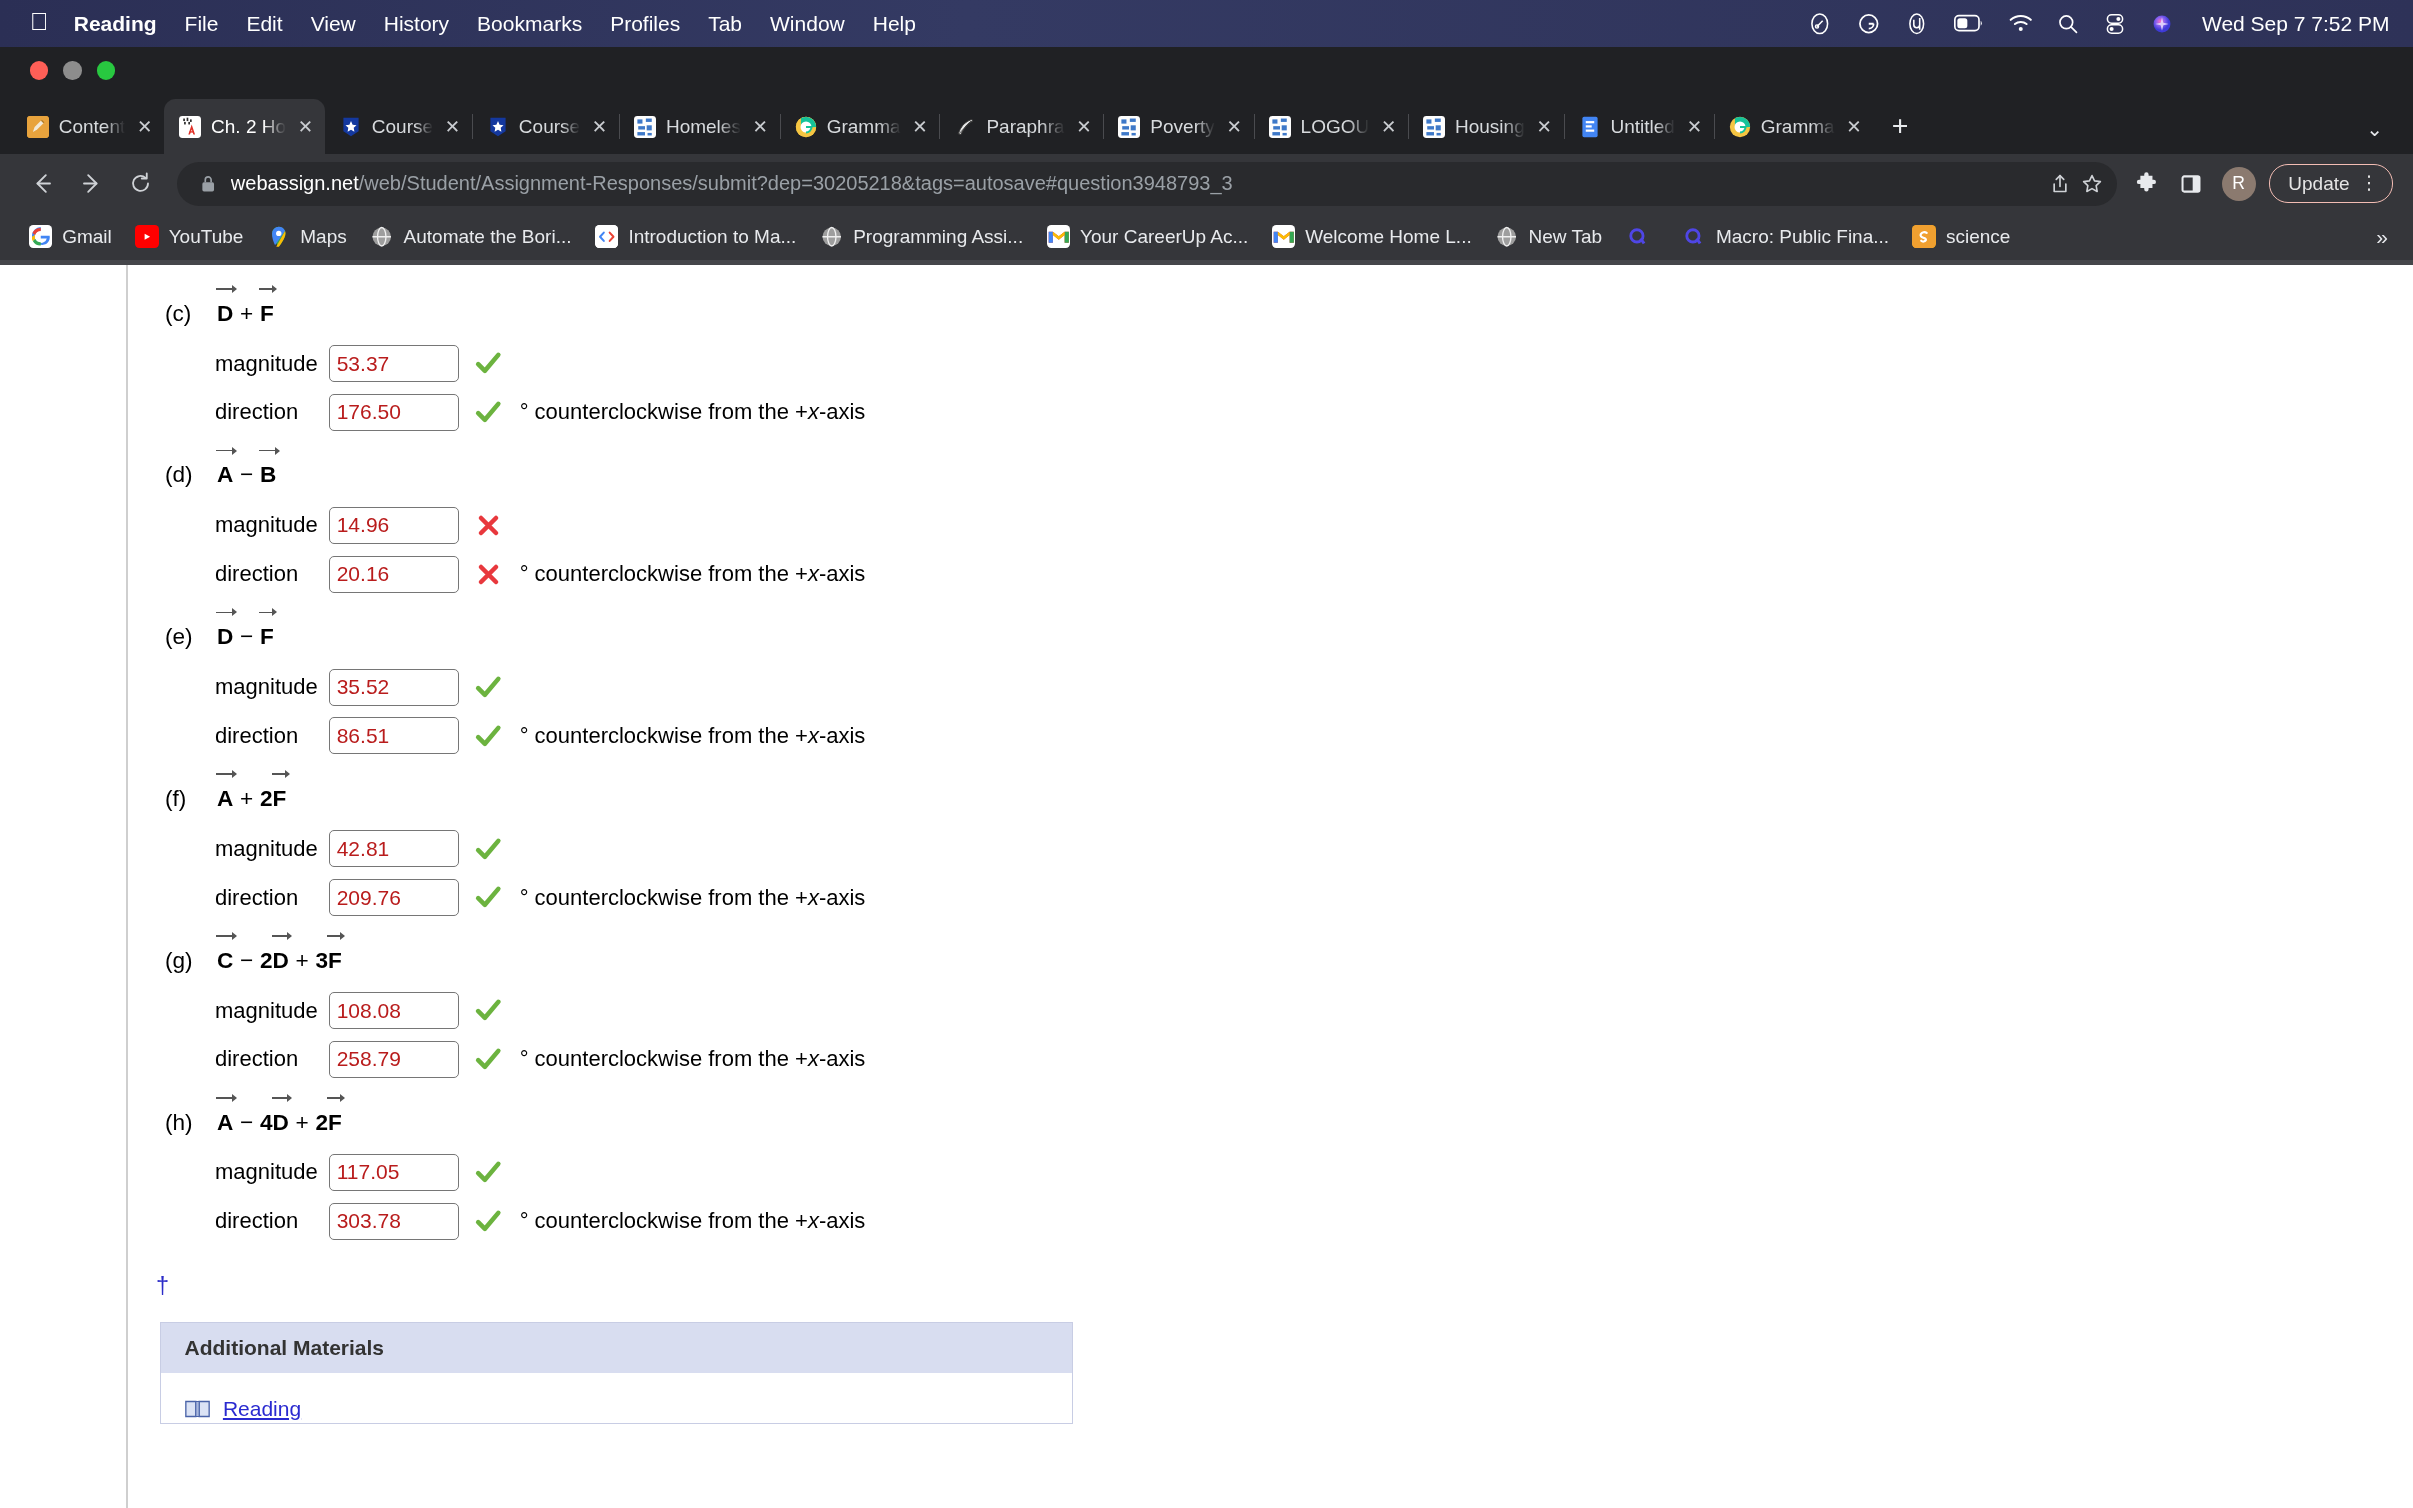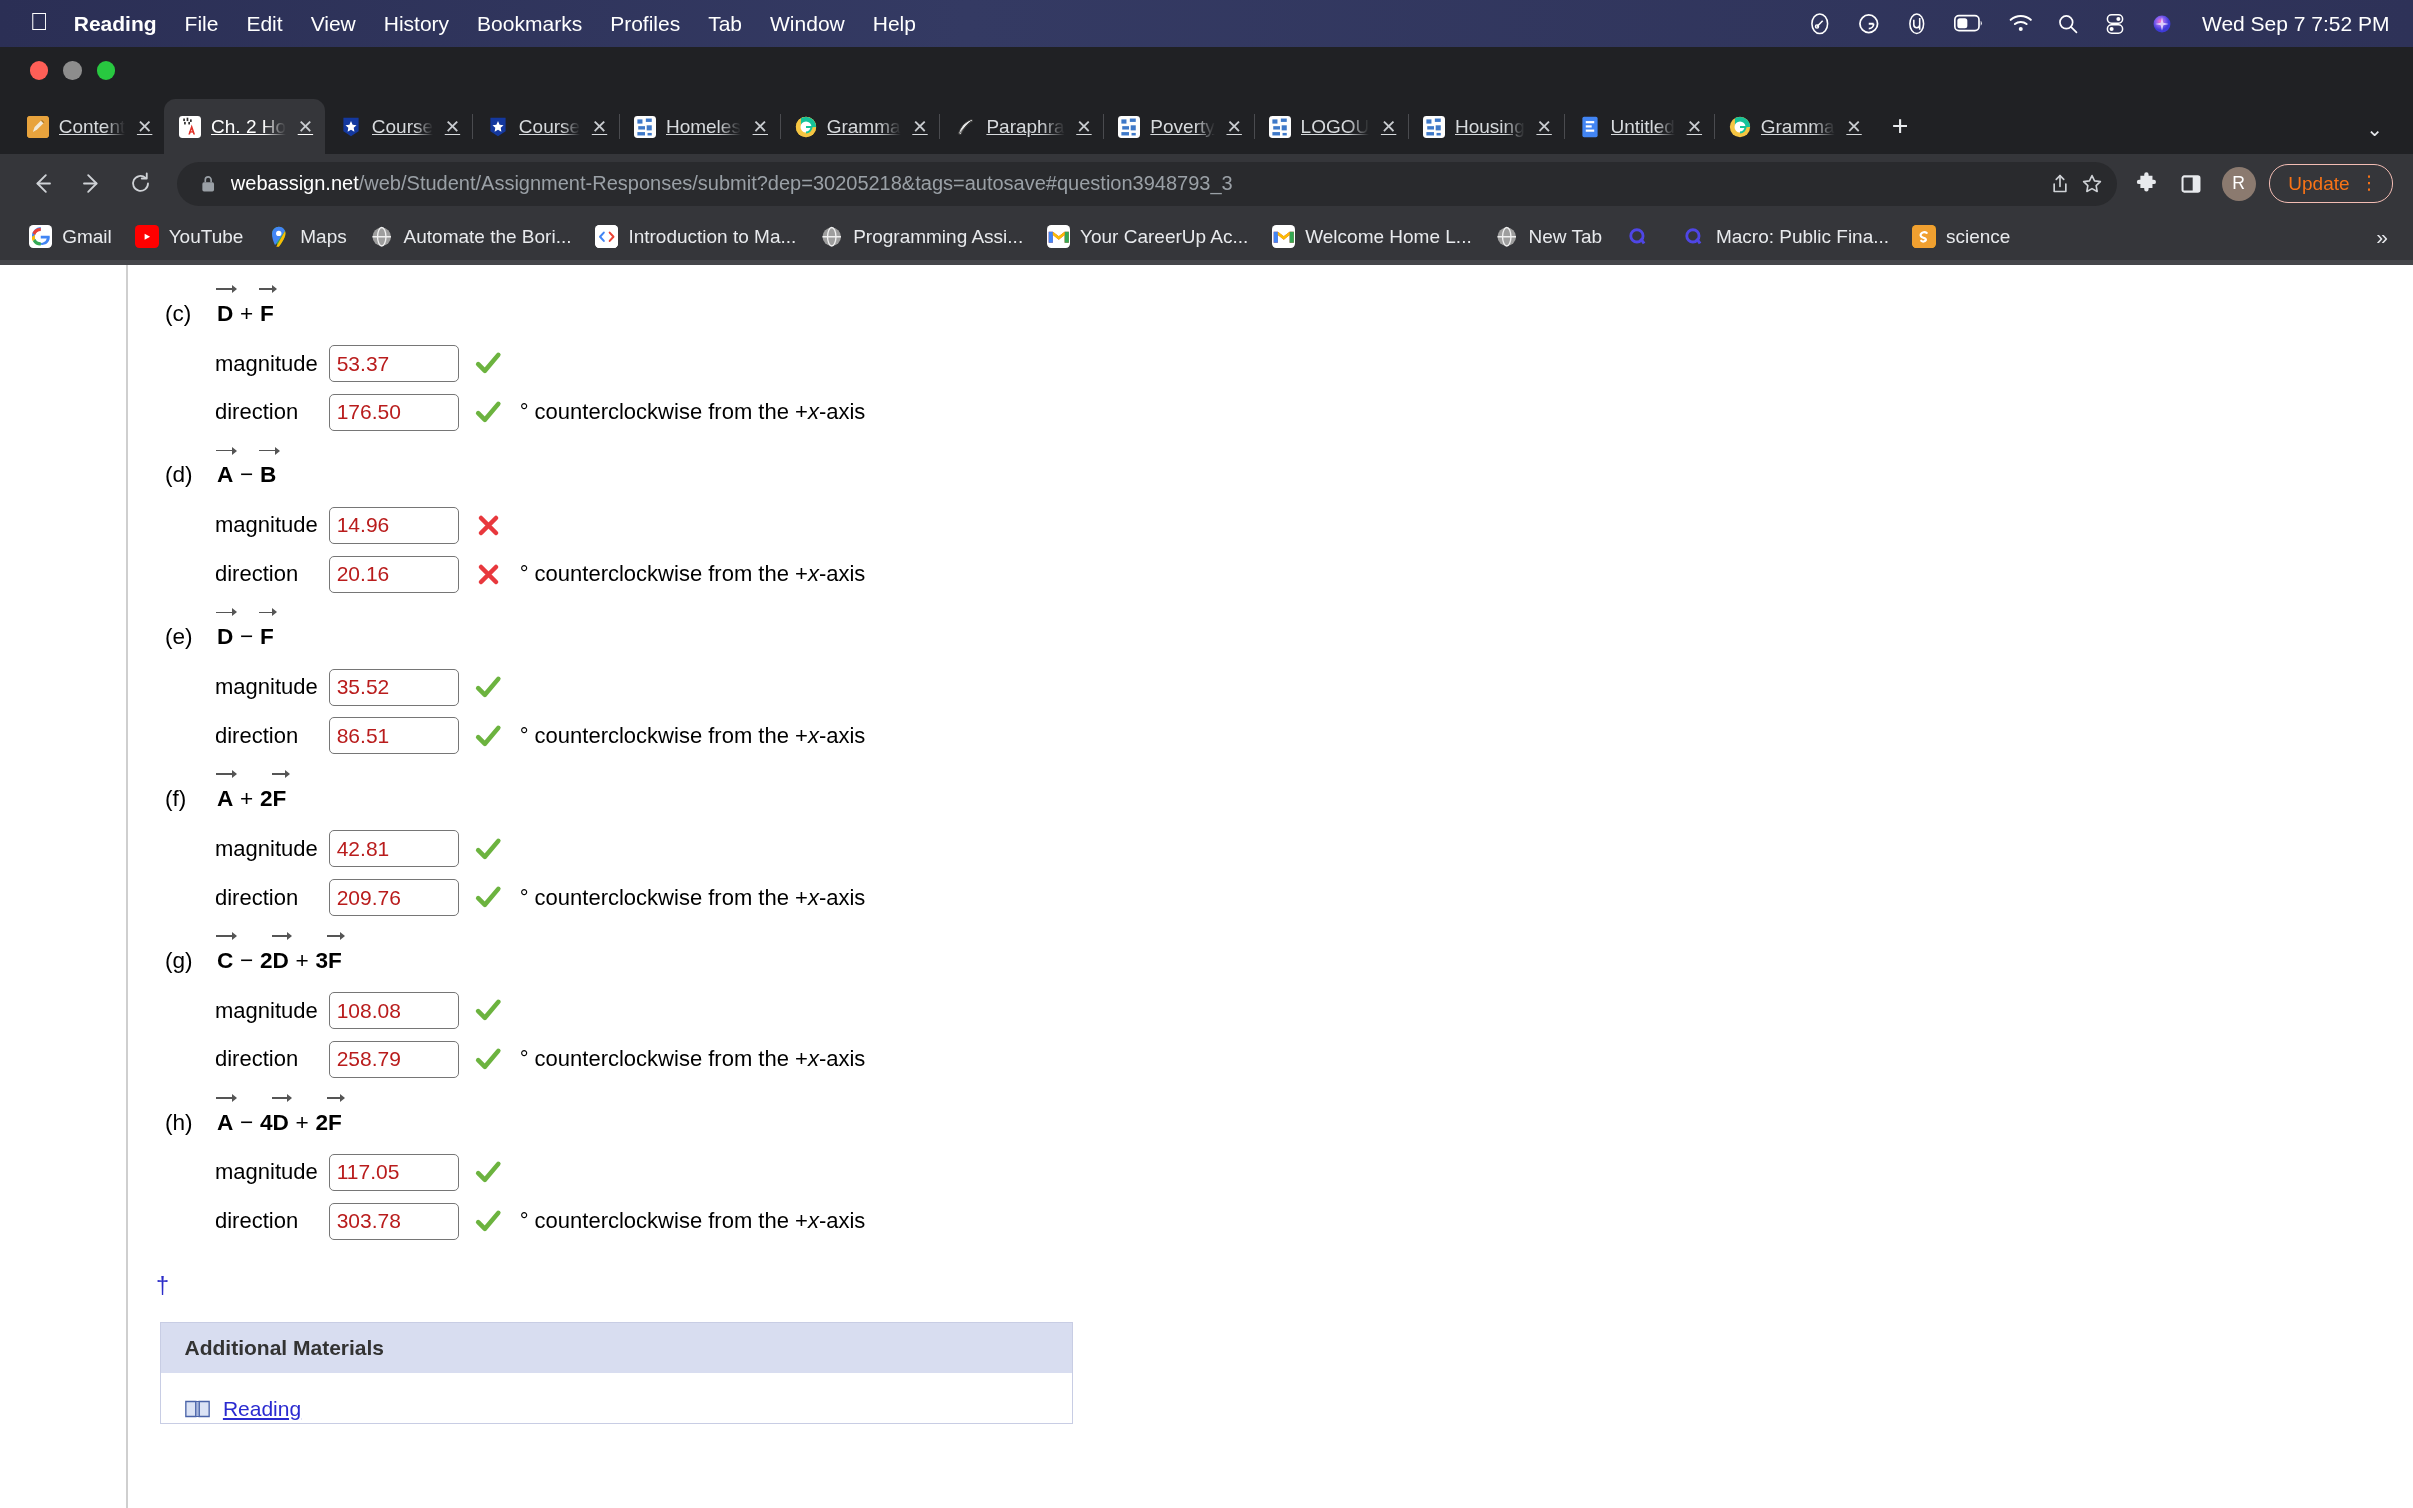--- a/index.html
+++ b/index.html
@@ -63,21 +63,20 @@
     display: flex;
     align-items: center;
     gap: 10px;
     padding: 0 11.7px 0 15px;
     border-radius: 11.7px 11.7px 0 0;
     position: relative;
     min-width: 0;
     color: #d7dadd;
     font-size: 19px;
     white-space: nowrap;
-    text-decoration: underline;
   }
   .tab.active { background: #35363a; color: #ffffff; }
   .tab .favicon {
     width: 22px; height: 22px;
     flex: 0 0 22px;
     border-radius: 3.4px;
     display: inline-flex; align-items: center; justify-content: center;
     font-size: 14.2px; font-weight: bold;
     overflow: hidden;
   }
@@ -143,21 +142,21 @@
     display: inline-flex; align-items: center; justify-content: center;
     font-size: 17.6px; margin: 0 8.4px;
     flex: 0 0 34px;
   }
   .updatebtn {
     display: inline-flex; align-items: center; gap: 10px;
     height: 39px;
     border: 1.7px solid #f3bdb4;
     border-radius: 19px;
     padding: 0 13.4px 0 18.4px;
-    color: #f97316;
+    color: #e5e5e5;
     font-size: 19px;
     margin-left: 5px;
   }
   .kebab { letter-spacing: 0; font-size: 19px; line-height: 0.75; }
 
   .bookmarkbar {
     height: 47px;
     background: #35363a;
     display: flex;
     align-items: center;

